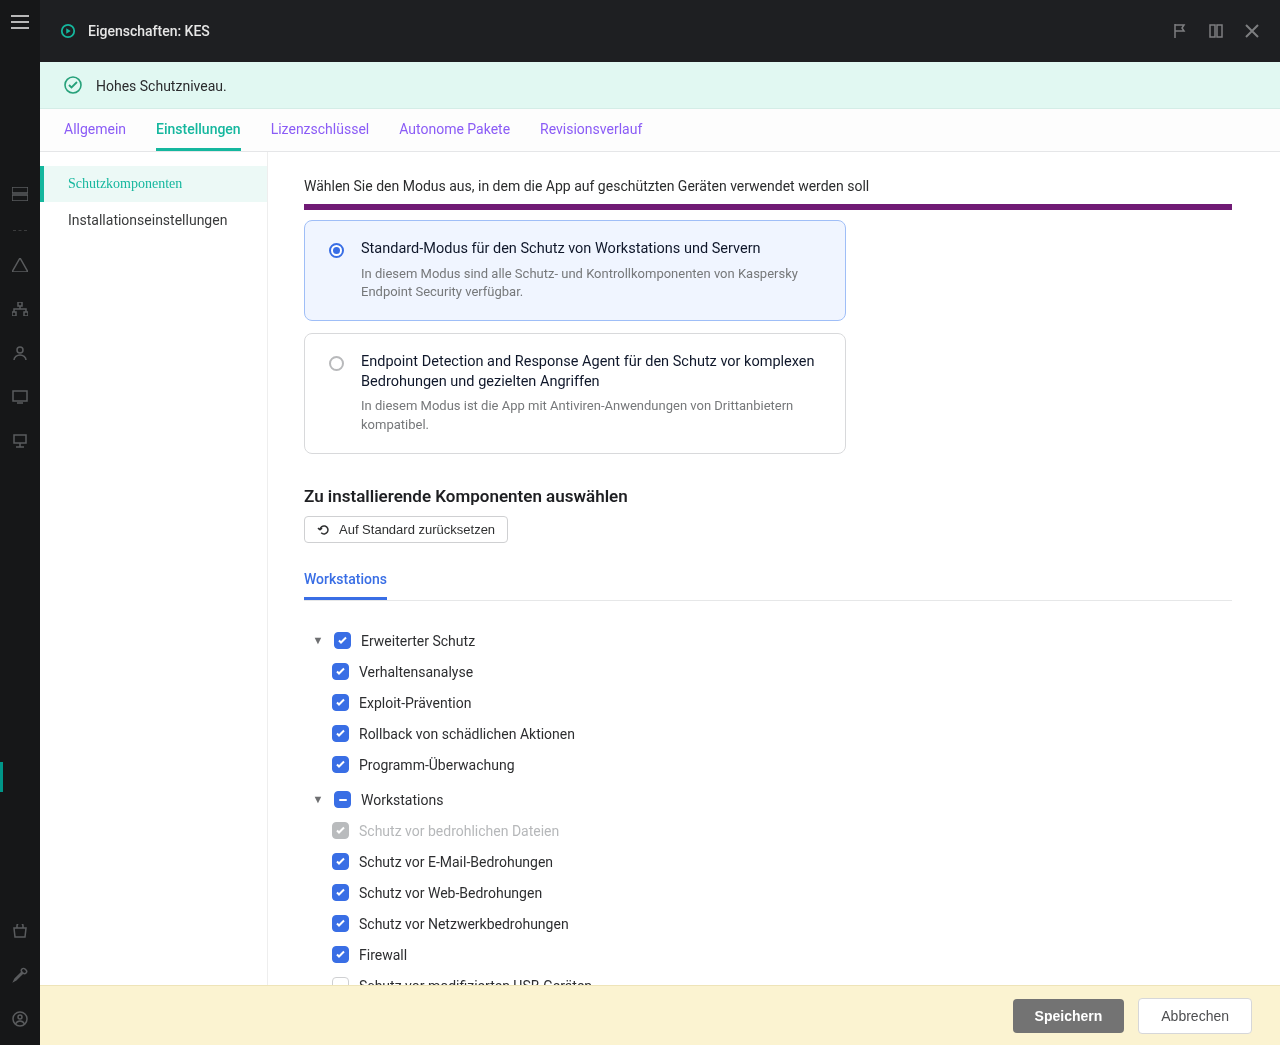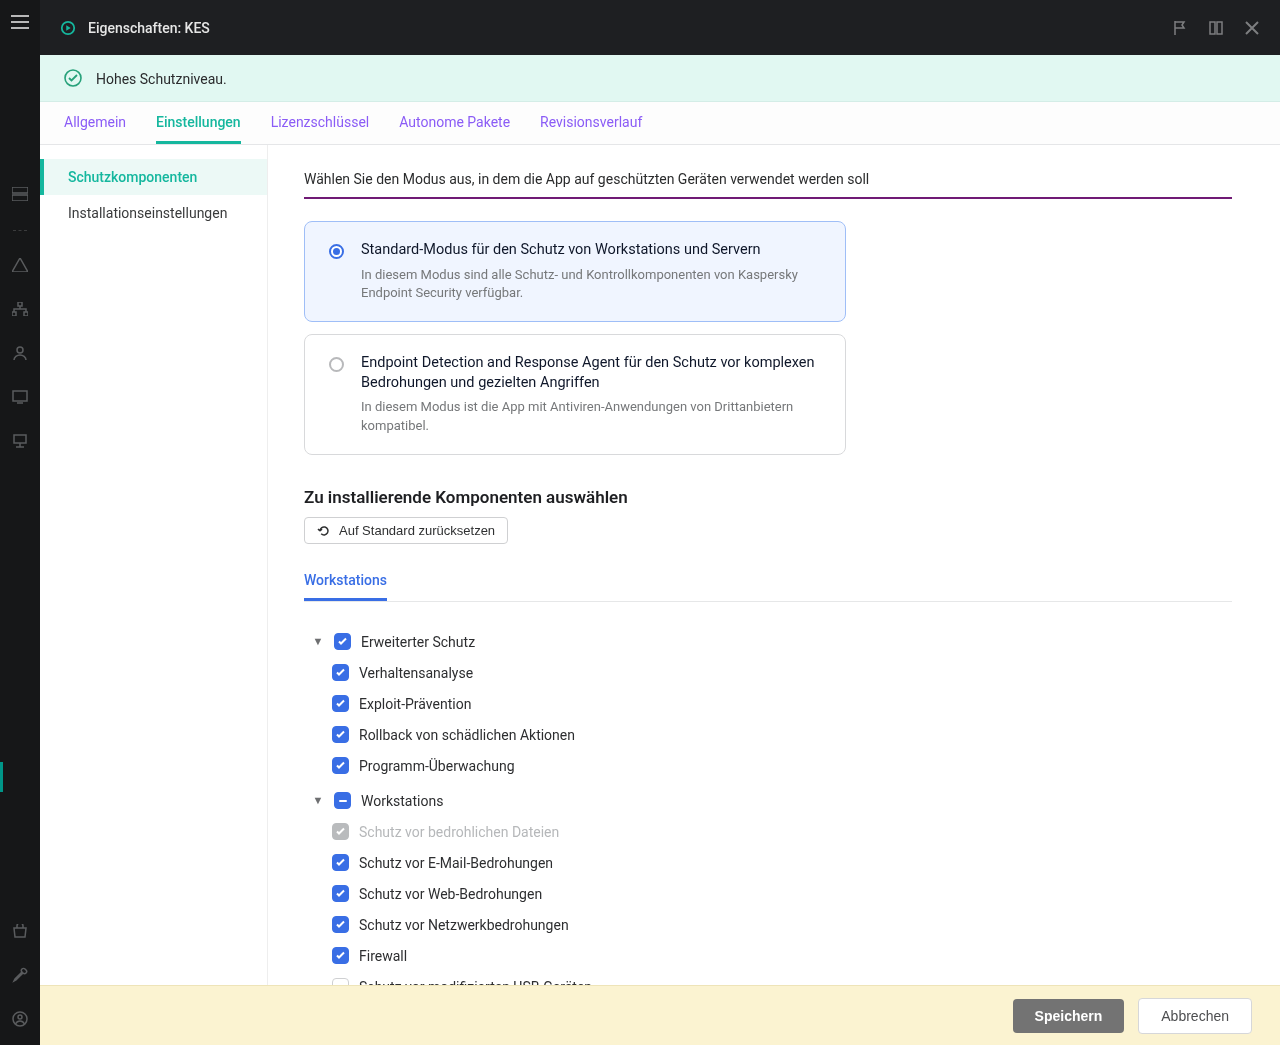--- a/index.html
+++ b/index.html
@@ -12,43 +12,43 @@
   .rail-stack { margin-top: 140px; display: flex; flex-direction: column; gap: 24px; align-items: center; }
   .rail-item { width: 24px; height: 20px; display: flex; align-items: center; justify-content: center; color: #5a5c5e; }
   .rail-divider { width: 14px; height: 0; border-top: 1px dashed #3b3c3d; margin-top: 2px; }
   .rail-bottom { position: absolute; bottom: 16px; display: flex; flex-direction: column; gap: 24px; align-items: center; }
   .rail-active { position: absolute; left: 0; top: 762px; width: 3px; height: 30px; background: #009688; }
 
   
   .main { flex: 1; display: flex; flex-direction: column; background: #ffffff; position: relative; }
 
   
-  .header { height: 55px; background: #1e1f22; color: #e6e6e6; display: flex; align-items: center; padding: 0 20px; flex-shrink: 0; }
+  .header { height: 62px; background: #1e1f22; color: #e6e6e6; display: flex; align-items: center; padding: 0 20px; flex-shrink: 0; }
   .header .title-wrap { display: flex; align-items: center; gap: 12px; }
   .header .title { font-size: 14px; font-weight: 500; }
   .header-right { margin-left: auto; display: flex; align-items: center; gap: 20px; color: #7d7e80; }
   .hicon { width: 16px; height: 16px; display: inline-flex; align-items: center; justify-content: center; }
 
   
   .banner { background: #e1f8f2; border-bottom: 1px solid #d4ede7; padding: 14px 24px; display: flex; align-items: flex-end; gap: 14px; color: #2a2b2d; flex-shrink: 0; }
   .banner-icon { color: #26a17a; }
 
   
   .tabs { border-bottom: 1px solid #e5e6e8; padding: 0 24px; display: flex; gap: 30px; background: #fdfdfd; flex-shrink: 0; }
   .tab { padding: 12px 0 11px; color: #8b5cf6; cursor: pointer; border-bottom: 3px solid transparent; }
   .tab.active { color: #15b79e; border-bottom-color: #15b79e; font-weight: 500; }
 
   
   .body { flex: 1; display: flex; overflow: hidden; }
   .sidenav { width: 228px; border-right: 1px solid #eee; padding-top: 14px; flex-shrink: 0; }
   .sidenav-item { padding: 10px 24px 10px 28px; cursor: pointer; color: #3a3b3c; }
-  .sidenav-item.active { background: #ecf9f6; color: #15b79e; border-left: 4px solid #15b79e; padding-left: 24px; font-weight: 500; }
+  .sidenav-item.active { background: #ecf9f6; color: #15b79e; border-left: 4px solid #15b79e; padding-left: 24px; font-weight: 500; font-family: Liberation Serif, serif; }
 
   .content { flex: 1; overflow-y: auto; padding: 26px 48px 120px 36px; }
-  .content-heading { font-size: 14px; color: #2b2c2d; border-bottom: 2px solid #701a75; padding-bottom: 10px; margin-bottom: 22px; }
+  .content-heading { font-size: 14px; color: #2b2c2d; border-bottom: 6px solid #701a75; padding-bottom: 10px; margin-bottom: 10px; }
 
   
   .radio-card { border: 1px solid #d8d9db; border-radius: 8px; padding: 18px 20px 18px 56px; margin-bottom: 12px; position: relative; max-width: 542px; }
   .radio-card.selected { border-color: #9fbef7; background: #f0f5ff; }
   .radio-card .rlabel { color: #0f172a; font-size: 14.5px; margin-bottom: 6px; line-height: 1.35; }
   .radio-card .rdesc { color: #76787a; font-size: 13px; line-height: 1.45; }
   .radio-dot { position: absolute; left: 24px; top: 22px; width: 15px; height: 15px; border-radius: 50%; border: 2px solid #b8b9bb; background: #fff; }
   .radio-card.selected .radio-dot { border-color: #396ee5; }
   .radio-card.selected .radio-dot::after { content:""; position: absolute; inset: 2px; border-radius: 50%; background: #396ee5; }
 

